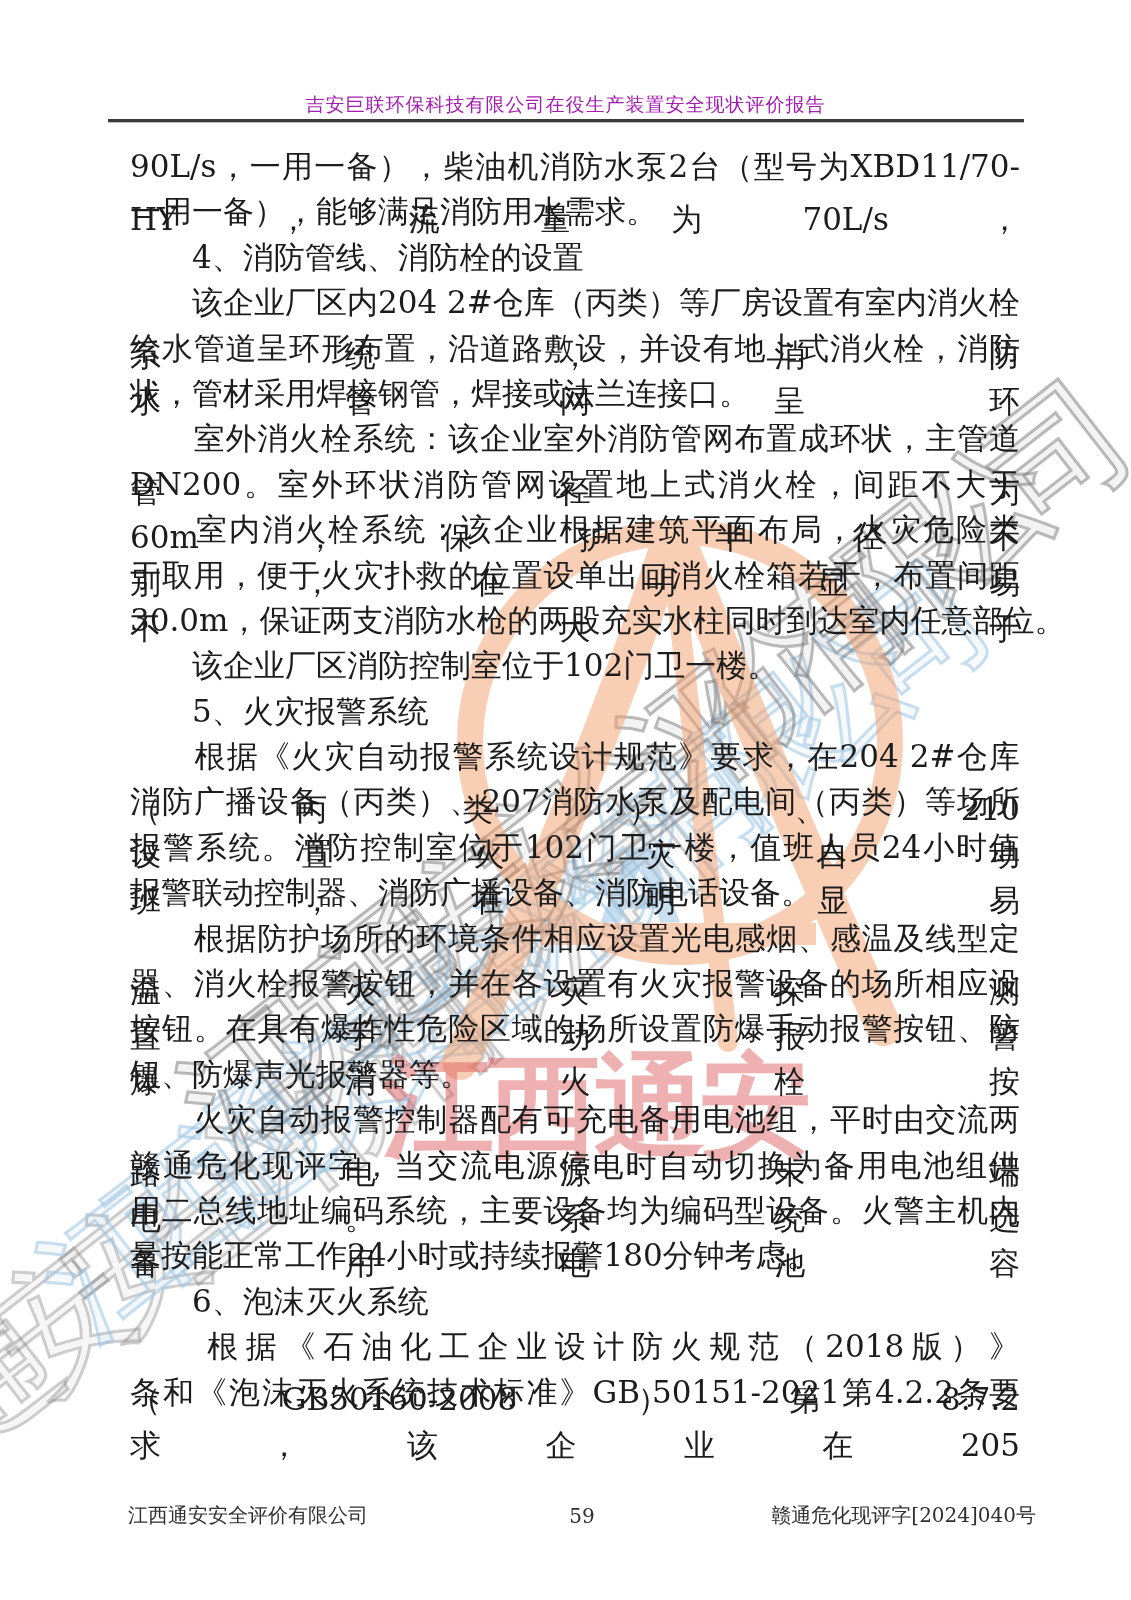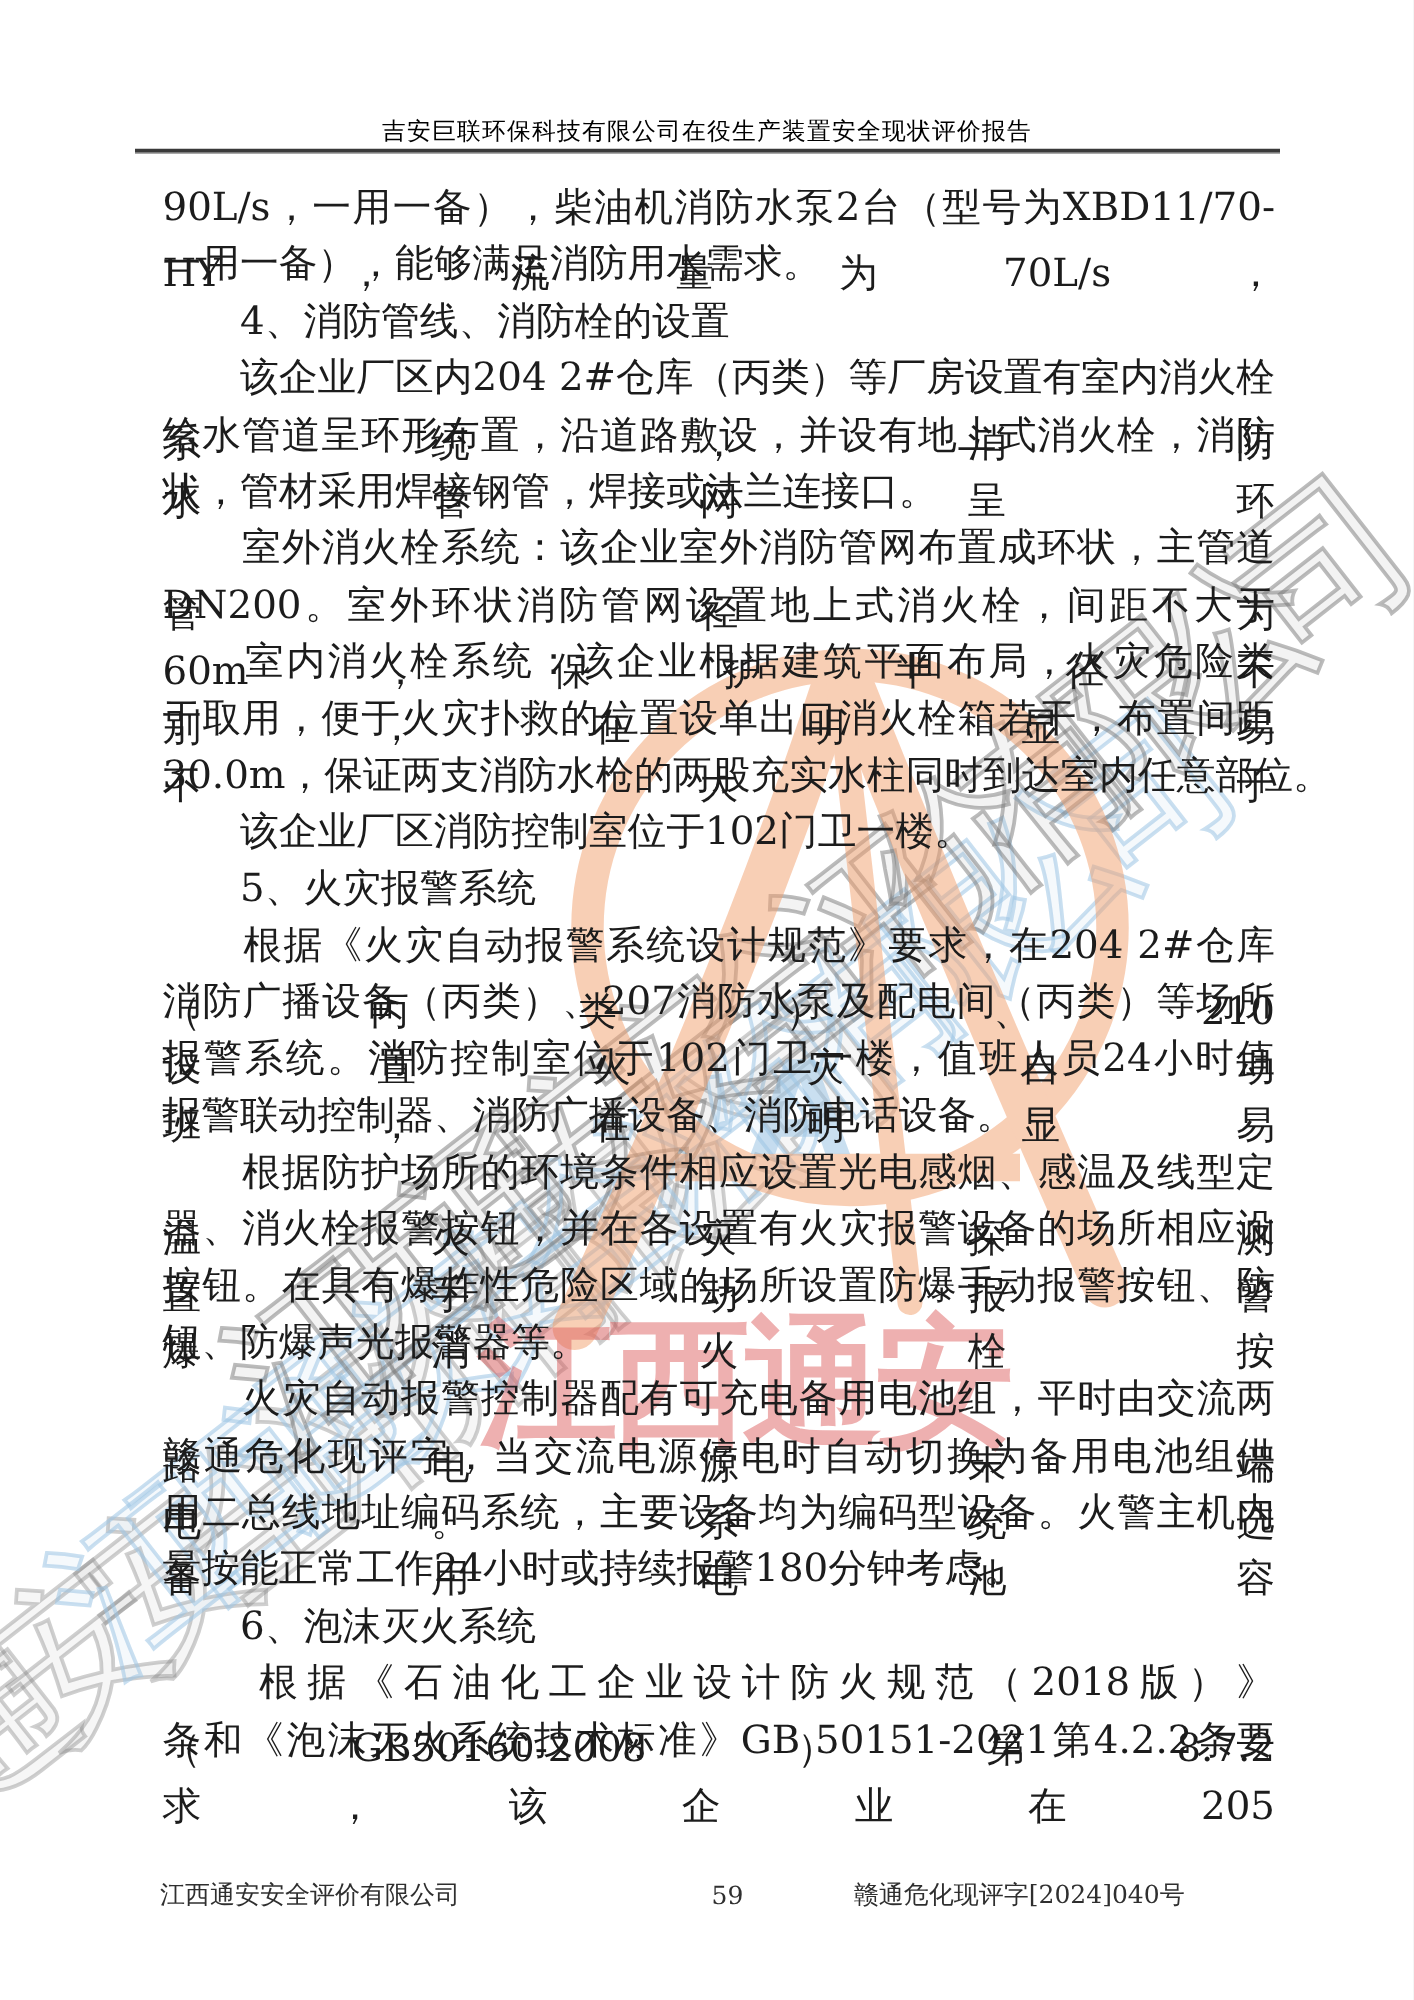--- a/index.html
+++ b/index.html
@@ -7,21 +7,21 @@
     position:relative;
     width:1131px;height:1600px;
     background:#ffffff;
     overflow:hidden;
     font-family:"DejaVu Serif","Liberation Serif",serif;
   }
   
   .header-title{
     position:absolute;top:92px;left:0;width:100%;
     text-align:center;
-    font-size:19px;color:#000000;letter-spacing:1px;
+    font-size:19px;color:#a21caf;letter-spacing:1px;
   }
   .header-rule{
     position:absolute;top:119px;left:108px;width:916px;height:3px;
     background:#3a3a3a;
     border-bottom:1px solid #bdbdbd;
   }
   
   .doc-body{
     position:absolute;left:130px;top:140px;width:890px;
     font-size:31px;color:#1c1c1c;
@@ -39,21 +39,21 @@
   
   .footer{
     position:absolute;top:1502px;left:0;width:1131px;
     padding-left:128px;padding-right:95px;
     box-sizing:border-box;
     display:flex;align-items:center;
     font-size:20px;color:#2f2f2f;
   }
   .footer .f-left{flex:1;text-align:left;}
   .footer .f-center{flex:0 0 auto;text-align:left;}
-  .footer .f-right{flex:1;text-align:center;}
+  .footer .f-right{flex:1;text-align:right;}
   
   .wm{position:absolute;pointer-events:none;}
   .wm-diag{
     white-space:nowrap;
     font-family:"DejaVu Serif",serif;
     font-size:135px;letter-spacing:-42px;
     color:rgba(138,138,138,0.10);
     -webkit-text-stroke:3px rgba(120,120,120,0.50);
     transform:rotate(-38deg);
     transform-origin:center center;

